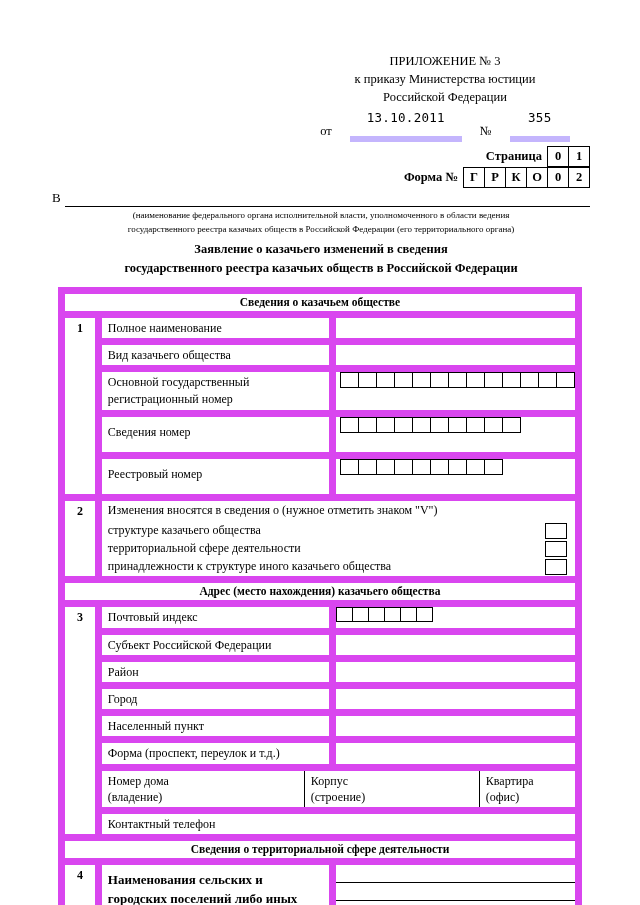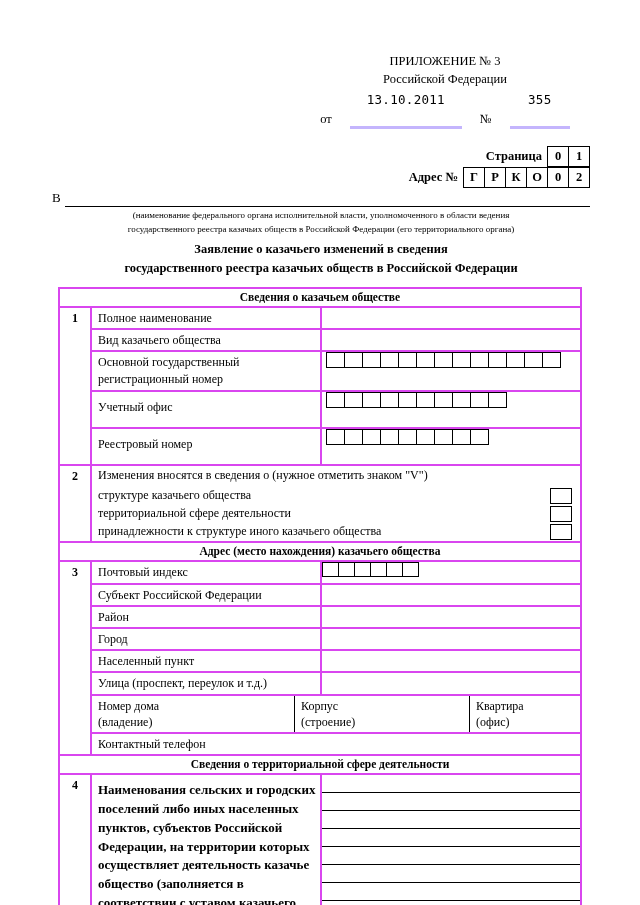--- a/index.html
+++ b/index.html
@@ -40,27 +40,27 @@
   .order-line {
     margin-top: 3px;
     display: flex;
     align-items: flex-end;
     justify-content: center;
     gap: 18px;
     font-size: 12.5px;
   }
   .order-line .lbl { padding-bottom: 1px; }
   .ruled {
-    border-bottom: 3px solid #c4b5fd;
+    border-bottom: 6px solid #c4b5fd;
     display: inline-block;
     text-align: center;
     font-family: "DejaVu Sans Mono", "Liberation Mono", monospace;
     font-size: 12.5px;
     letter-spacing: 0.3px;
-    padding: 0 4px 17px 4px;
+    padding: 0 4px 8px 4px;
   }
   .ruled.date { width: 104px; }
   .ruled.num { width: 52px; }
 
   
   .page-code {
     position: absolute;
     right: 50px;
     top: 146px;
     font-size: 12.5px;
@@ -136,21 +136,21 @@
   
   .form-table {
     position: absolute;
     left: 58px;
     top: 287px;
     width: 524px;
     border-collapse: collapse;
     font-size: 12px;
   }
   .form-table td {
-    border: 2px solid #d946ef;
+    border: 7px solid #d946ef;
     padding: 0;
     vertical-align: top;
   }
   .sec-head {
     text-align: center;
     font-weight: bold;
     font-size: 11.5px;
     padding: 2px 0 3px 0 !important;
   }
   .numcell {
@@ -222,37 +222,38 @@
     font-weight: bold;
   }
 </style>
 </head>
 <body>
 
 <div class="page">
 
   <div class="header-block">
     <div class="hline">ПРИЛОЖЕНИЕ № 3</div>
+    <div class="hline">к приказу Министерства юстиции</div>
     <div class="hline">Российской Федерации</div>
     <div class="order-line">
       <span class="lbl">от</span>
       <span class="ruled date">13.10.2011</span>
       <span class="lbl">№</span>
       <span class="ruled num">355</span>
     </div>
   </div>
 
   <div class="page-code">
     <div class="code-row">
       <span class="code-label">Страница</span>
       <span class="cbox">0</span>
       <span class="cbox">1</span>
     </div>
     <div class="code-row">
-      <span class="code-label">Адрес №</span>
+      <span class="code-label">Форма №</span>
       <span class="cbox">Г</span>
       <span class="cbox">Р</span>
       <span class="cbox">К</span>
       <span class="cbox">О</span>
       <span class="cbox">0</span>
       <span class="cbox">2</span>
     </div>
   </div>
 
   <div class="auth-wrap">
@@ -302,21 +303,21 @@
               <span class="bx"></span>
               <span class="bx"></span>
               <span class="bx"></span>
               <span class="bx"></span>
               <span class="bx"></span>
         </div>
       </td>
     </tr>
 
     <tr>
-      <td class="lbl-cell" style="height:26px;padding-top:7px !important">Учетный офис</td>
+      <td class="lbl-cell" style="height:26px;padding-top:7px !important">Сведения номер</td>
       <td class="val-cell">
         <div class="boxstrip">
           <span class="bx"></span>
               <span class="bx"></span>
               <span class="bx"></span>
               <span class="bx"></span>
               <span class="bx"></span>
               <span class="bx"></span>
               <span class="bx"></span>
               <span class="bx"></span>
@@ -391,21 +392,21 @@
     </tr>
     <tr class="row-h">
       <td class="lbl-cell">Город</td>
       <td class="val-cell"></td>
     </tr>
     <tr class="row-h">
       <td class="lbl-cell">Населенный пункт</td>
       <td class="val-cell"></td>
     </tr>
     <tr class="row-h">
-      <td class="lbl-cell">Улица (проспект, переулок и т.д.)</td>
+      <td class="lbl-cell">Форма (проспект, переулок и т.д.)</td>
       <td class="val-cell"></td>
     </tr>
 
     <tr>
       <td colspan="2" style="padding:0 !important">
         <table style="width:100%;border-collapse:collapse;font-size:12px">
           <tbody>
                 <tr>
             <td style="width:192px;border:none;border-right:1px solid #000;padding:2px 4px 2px 6px;line-height:1.35;vertical-align:top">
               <div>Номер дома</div>

